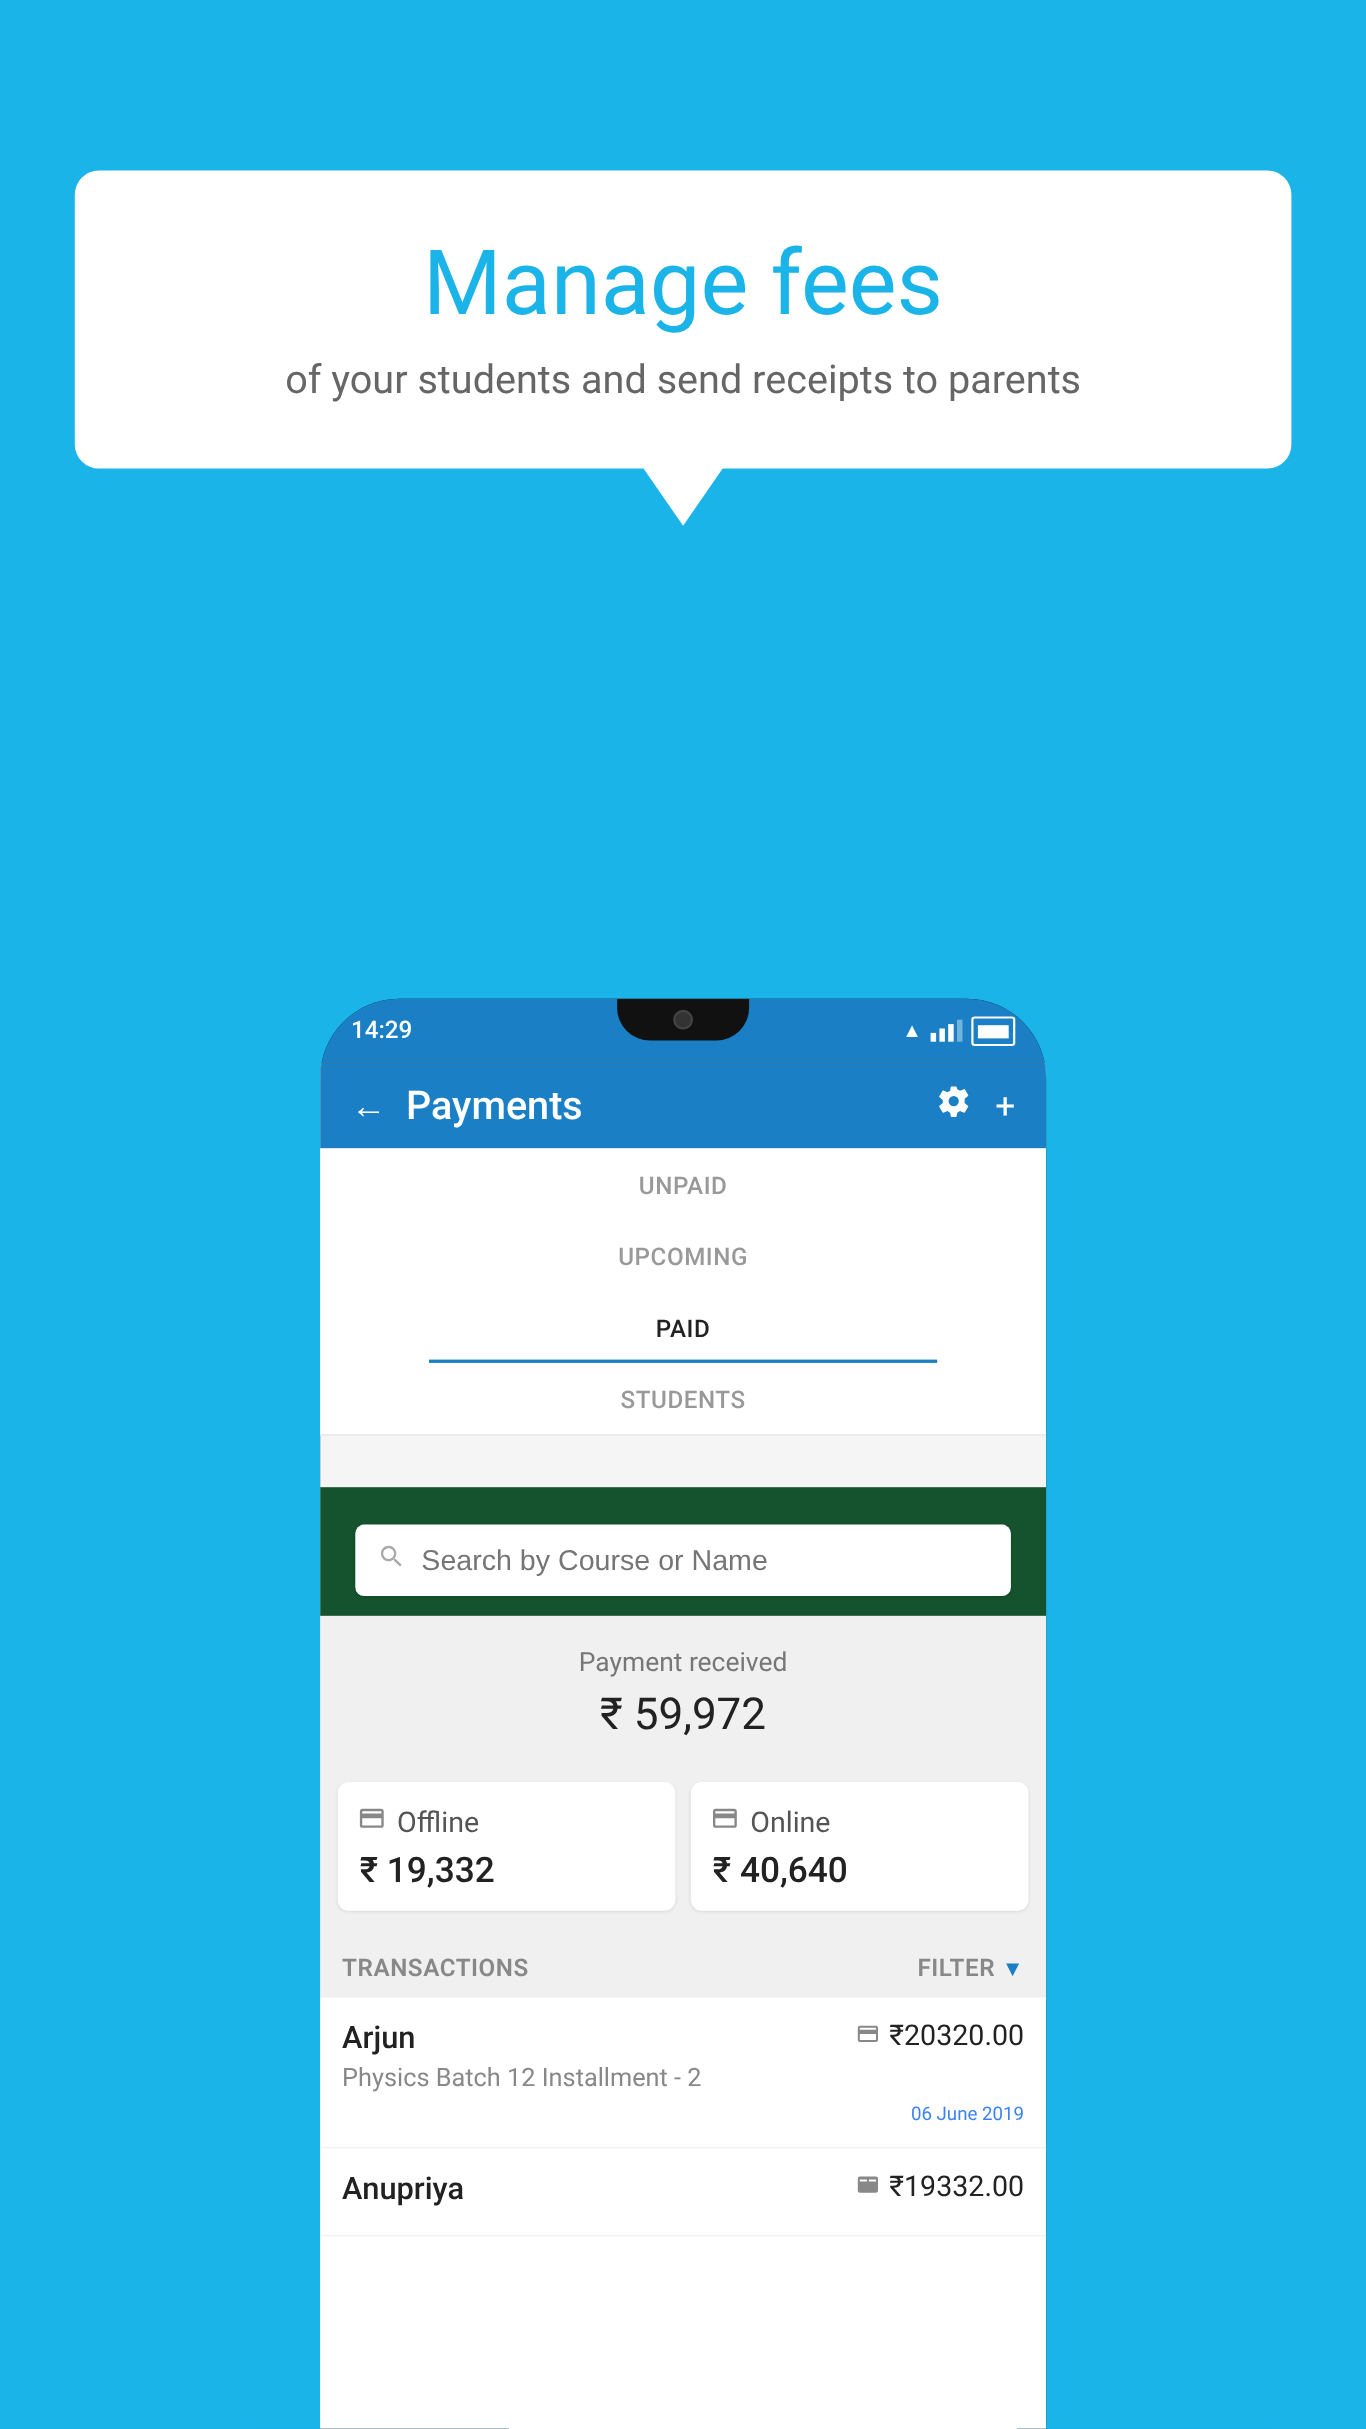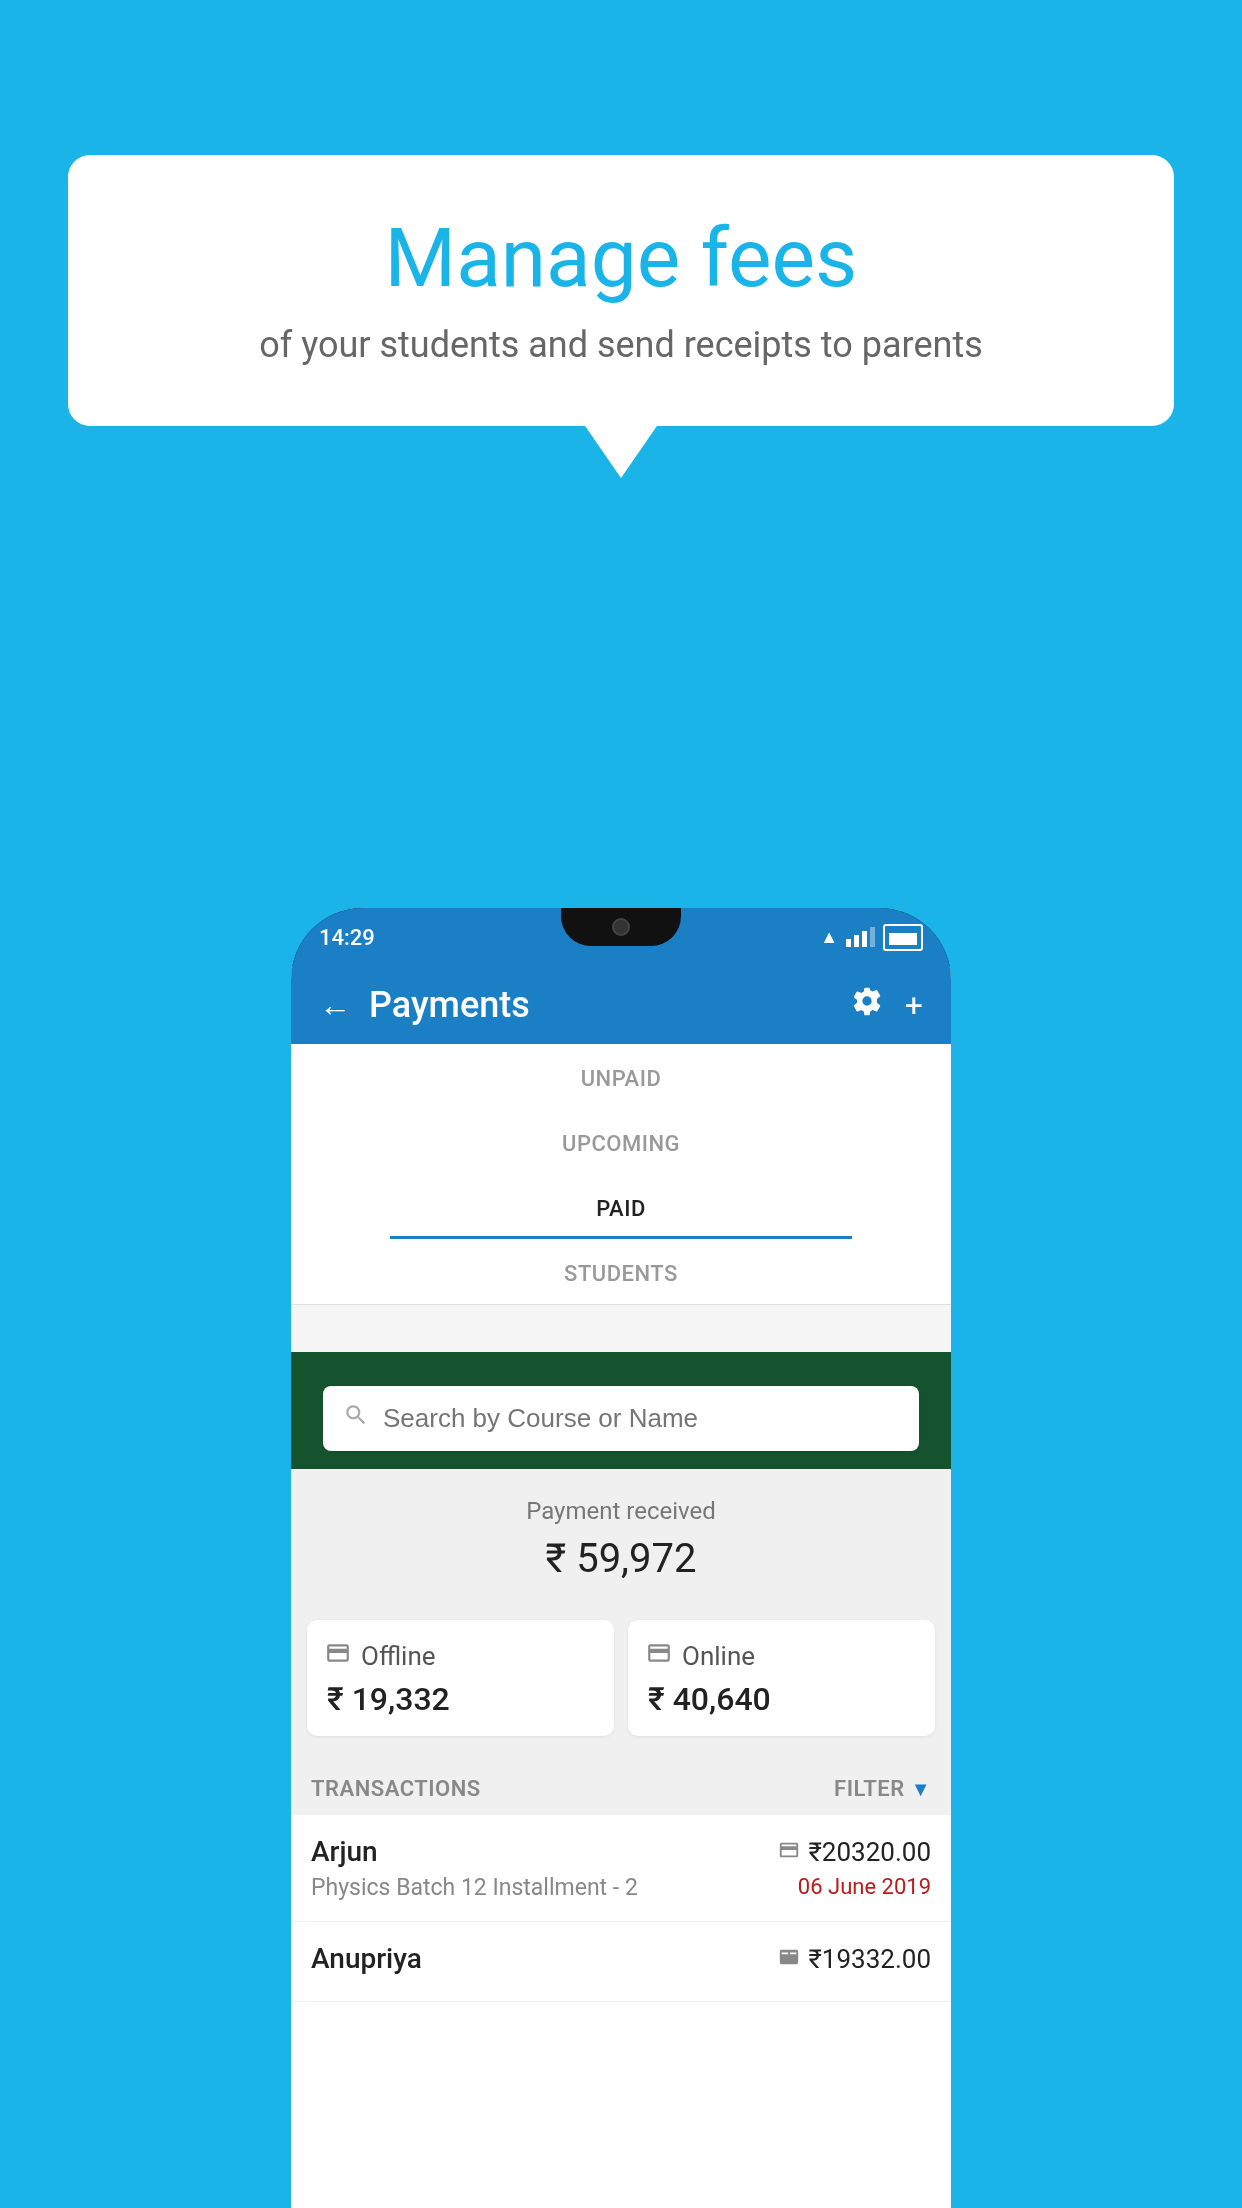--- a/index.html
+++ b/index.html
@@ -306,21 +306,21 @@
     }
 
     .transaction-row {
       padding: 20px 20px;
       border-bottom: 1px solid #eee;
     }
 
     .transaction-top {
       display: flex;
       justify-content: space-between;
-      align-items: center;
+      align-items: flex-start;
       margin-bottom: 6px;
     }
 
     .transaction-name {
       font-size: 28px;
       color: #222;
       font-weight: 500;
     }
 
     .transaction-amount-row {
@@ -338,22 +338,23 @@
       display: flex;
       justify-content: space-between;
     }
 
     .transaction-detail {
       font-size: 23px;
       color: #888;
     }
 
     .transaction-date {
-      font-size: 22px;
-      color: #b91c1c;
+      font-size: 17px;
+      color: #3b82f6;
+      margin-top: 37px;
     }
 
     
     .battery-bars {
       display: inline-flex;
       gap: 3px;
       align-items: flex-end;
     }
     .battery-bar {
       background: white;

